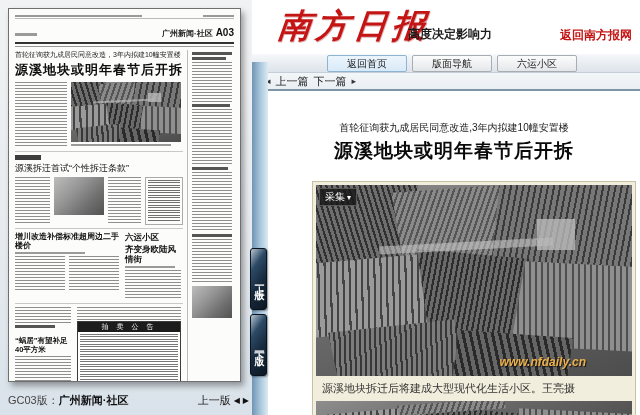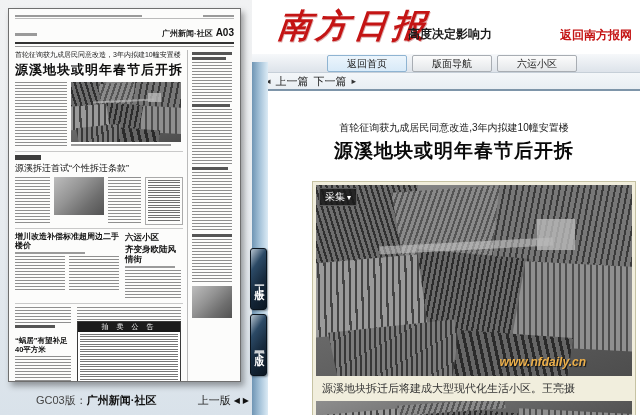--- a/index.html
+++ b/index.html
@@ -33,21 +33,21 @@
   .tp-h3{font-size:8.5px;font-weight:bold;color:#111;line-height:10px;margin:0 0 2px;}
   .tp-h4{font-size:8px;font-weight:bold;color:#111;line-height:9px;margin:0 0 2px;}
   .tp-h5{font-size:7.5px;font-weight:bold;color:#111;line-height:9px;margin:8px 0 2px;}
   .cols{display:flex;gap:4px;}
   .minibox{border:1px solid #aaa;padding:2px;}
   .gphoto{background:linear-gradient(135deg,#bdbdbd,#949494 40%,#6f6f6f 70%,#525252);}
   .notice{border:1px solid #3a3a3a;background:#fff;}
   .notice-title{background:#1c1c1c;color:#fff;font-size:7px;letter-spacing:3px;text-align:center;line-height:10px;}
   .notice-body{margin:2px;height:46px;background:repeating-linear-gradient(180deg,#787878 0 1px,rgba(0,0,0,0) 1px 2.5px);}
   .left-footer{position:absolute;left:0;bottom:0;width:293px;height:26px;box-sizing:border-box;
-    display:flex;align-items:center;justify-content:space-between;padding:0 8px 4px 36px;font-size:11px;color:#333;}
+    display:flex;align-items:center;justify-content:space-between;padding:0 8px 4px 8px;font-size:11px;color:#333;}
   .lf-edition{color:#444;}
   .lf-section{font-weight:bold;color:#111;}
   .lf-nav{display:flex;align-items:center;gap:3px;cursor:pointer;color:#222;}
   .lf-arrow{font-size:8px;color:#111;}
 
   
   .roofs{position:relative;overflow:hidden;background:linear-gradient(160deg,#8e8e8e,#6b6b6b 45%,#4d4d4d);}
   .roofs i{position:absolute;display:block;}
   .r1{left:-4%;top:-6%;width:34%;height:48%;background:repeating-linear-gradient(62deg,#303030 0 2px,#6e6e6e 2px 5px);transform:skew(-12deg,4deg);}
   .r2{left:26%;top:2%;width:34%;height:40%;background:repeating-linear-gradient(118deg,#555 0 2px,#8a8a8a 2px 5px);transform:skew(10deg,-4deg);}

